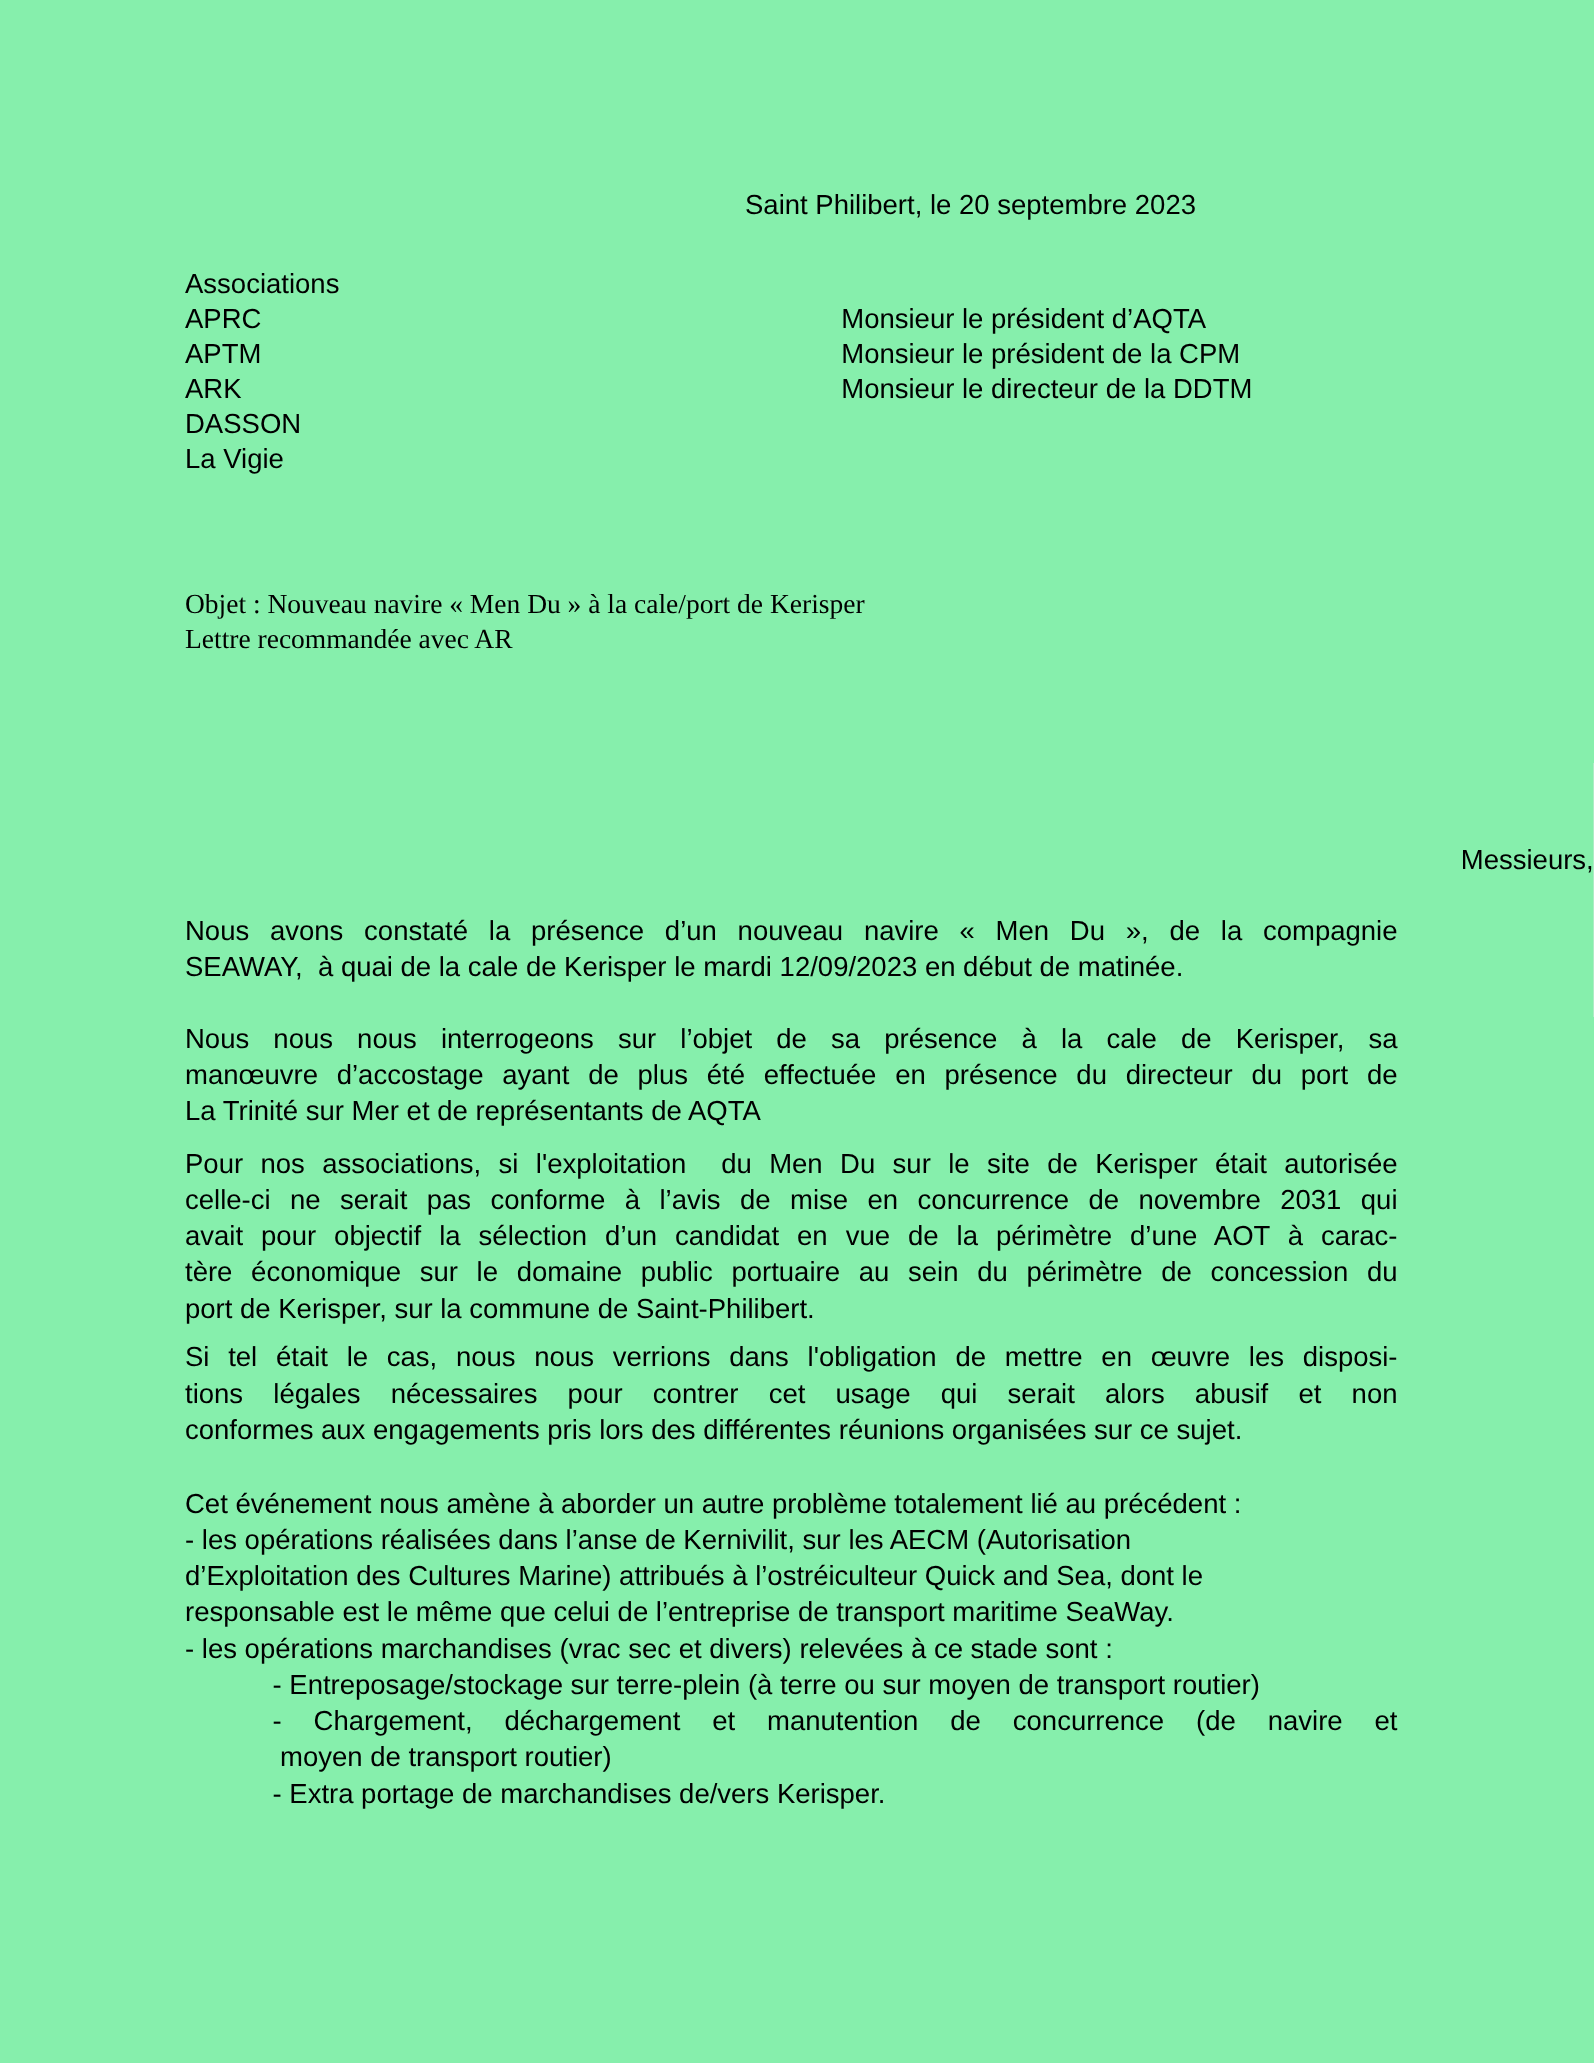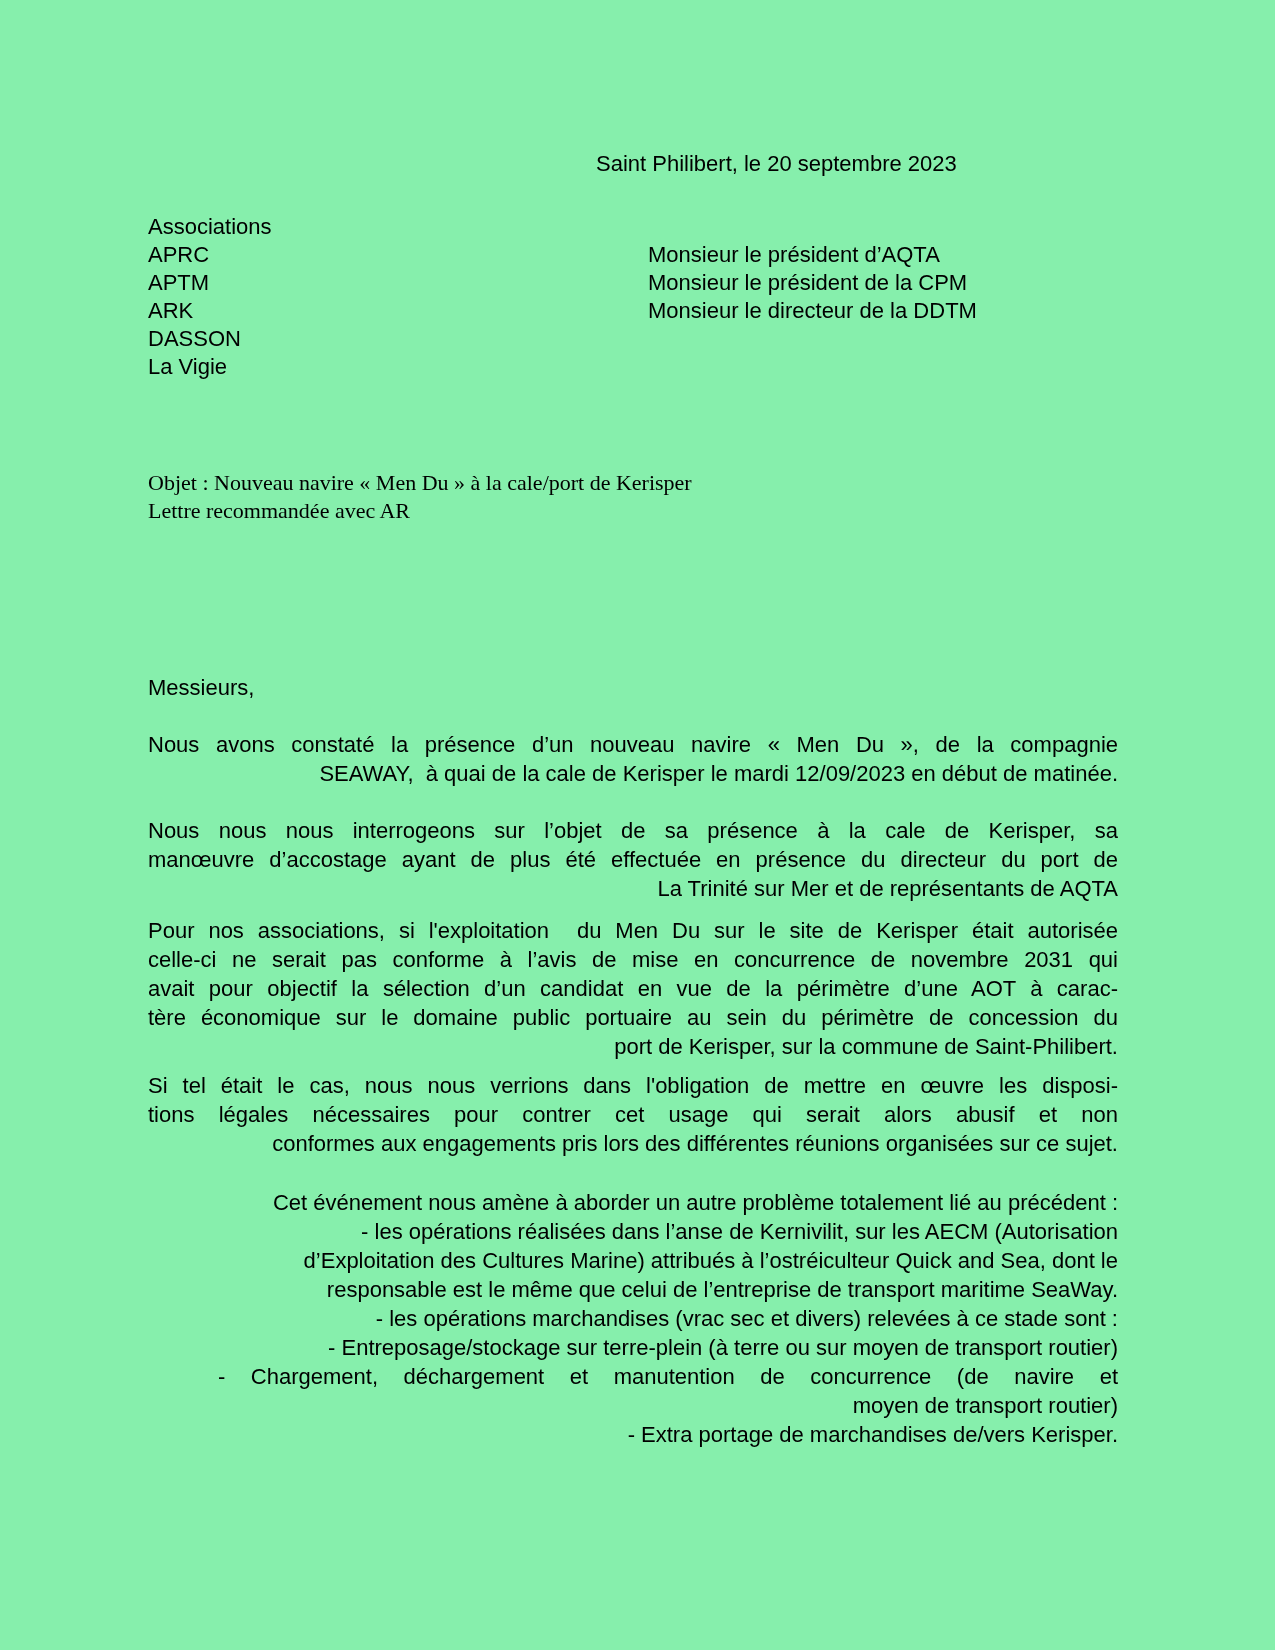--- a/index.html
+++ b/index.html
@@ -18,31 +18,31 @@
     margin: 150px 0 0 596px;
     line-height: 28px;
     white-space: nowrap;
   }
   .addr-block {
     margin: 35px 0 0 148px;
     width: 970px;
   }
   .addr-row { position: relative; height: 28px; line-height: 28px; }
   .addr-left { display: inline-block; }
-  .addr-right { position: absolute; left: 500px; top: 0; white-space: nowrap; text-align: center; }
+  .addr-right { position: absolute; left: 525px; top: 0; white-space: nowrap; text-align: center; }
   .subject-block { margin: 88px 0 0 148px; width: 970px; font-family: Liberation Serif, serif; }
   .subject-block .sline { line-height: 28px; }
-  .salutation { margin: 148px 0 0 148px; line-height: 29px; }
+  .salutation { margin: 148px 0 0 148px; line-height: 29px; text-align: right; }
   .letter-body { margin: 0 0 0 148px; width: 970px; }
   .para { margin-top: 28px; }
   .para-p2 { margin-top: 28px; }
   .para-p3 { margin-top: 13px; }
   .para-p4 { margin-top: 10px; }
   .para-p5 { margin-top: 30px; }
-  .line { line-height: 29px; text-align: right; }
+  .line { line-height: 29px; }
   .just { text-align: justify; text-align-last: justify; }
   .ind1 { padding-left: 70px; }
   .ind2 { padding-left: 76px; }
 </style>
 </head>
 <body>
 
 <div class="page">
 
   <div class="date-line">Saint Philibert, le 20 septembre 2023</div>

